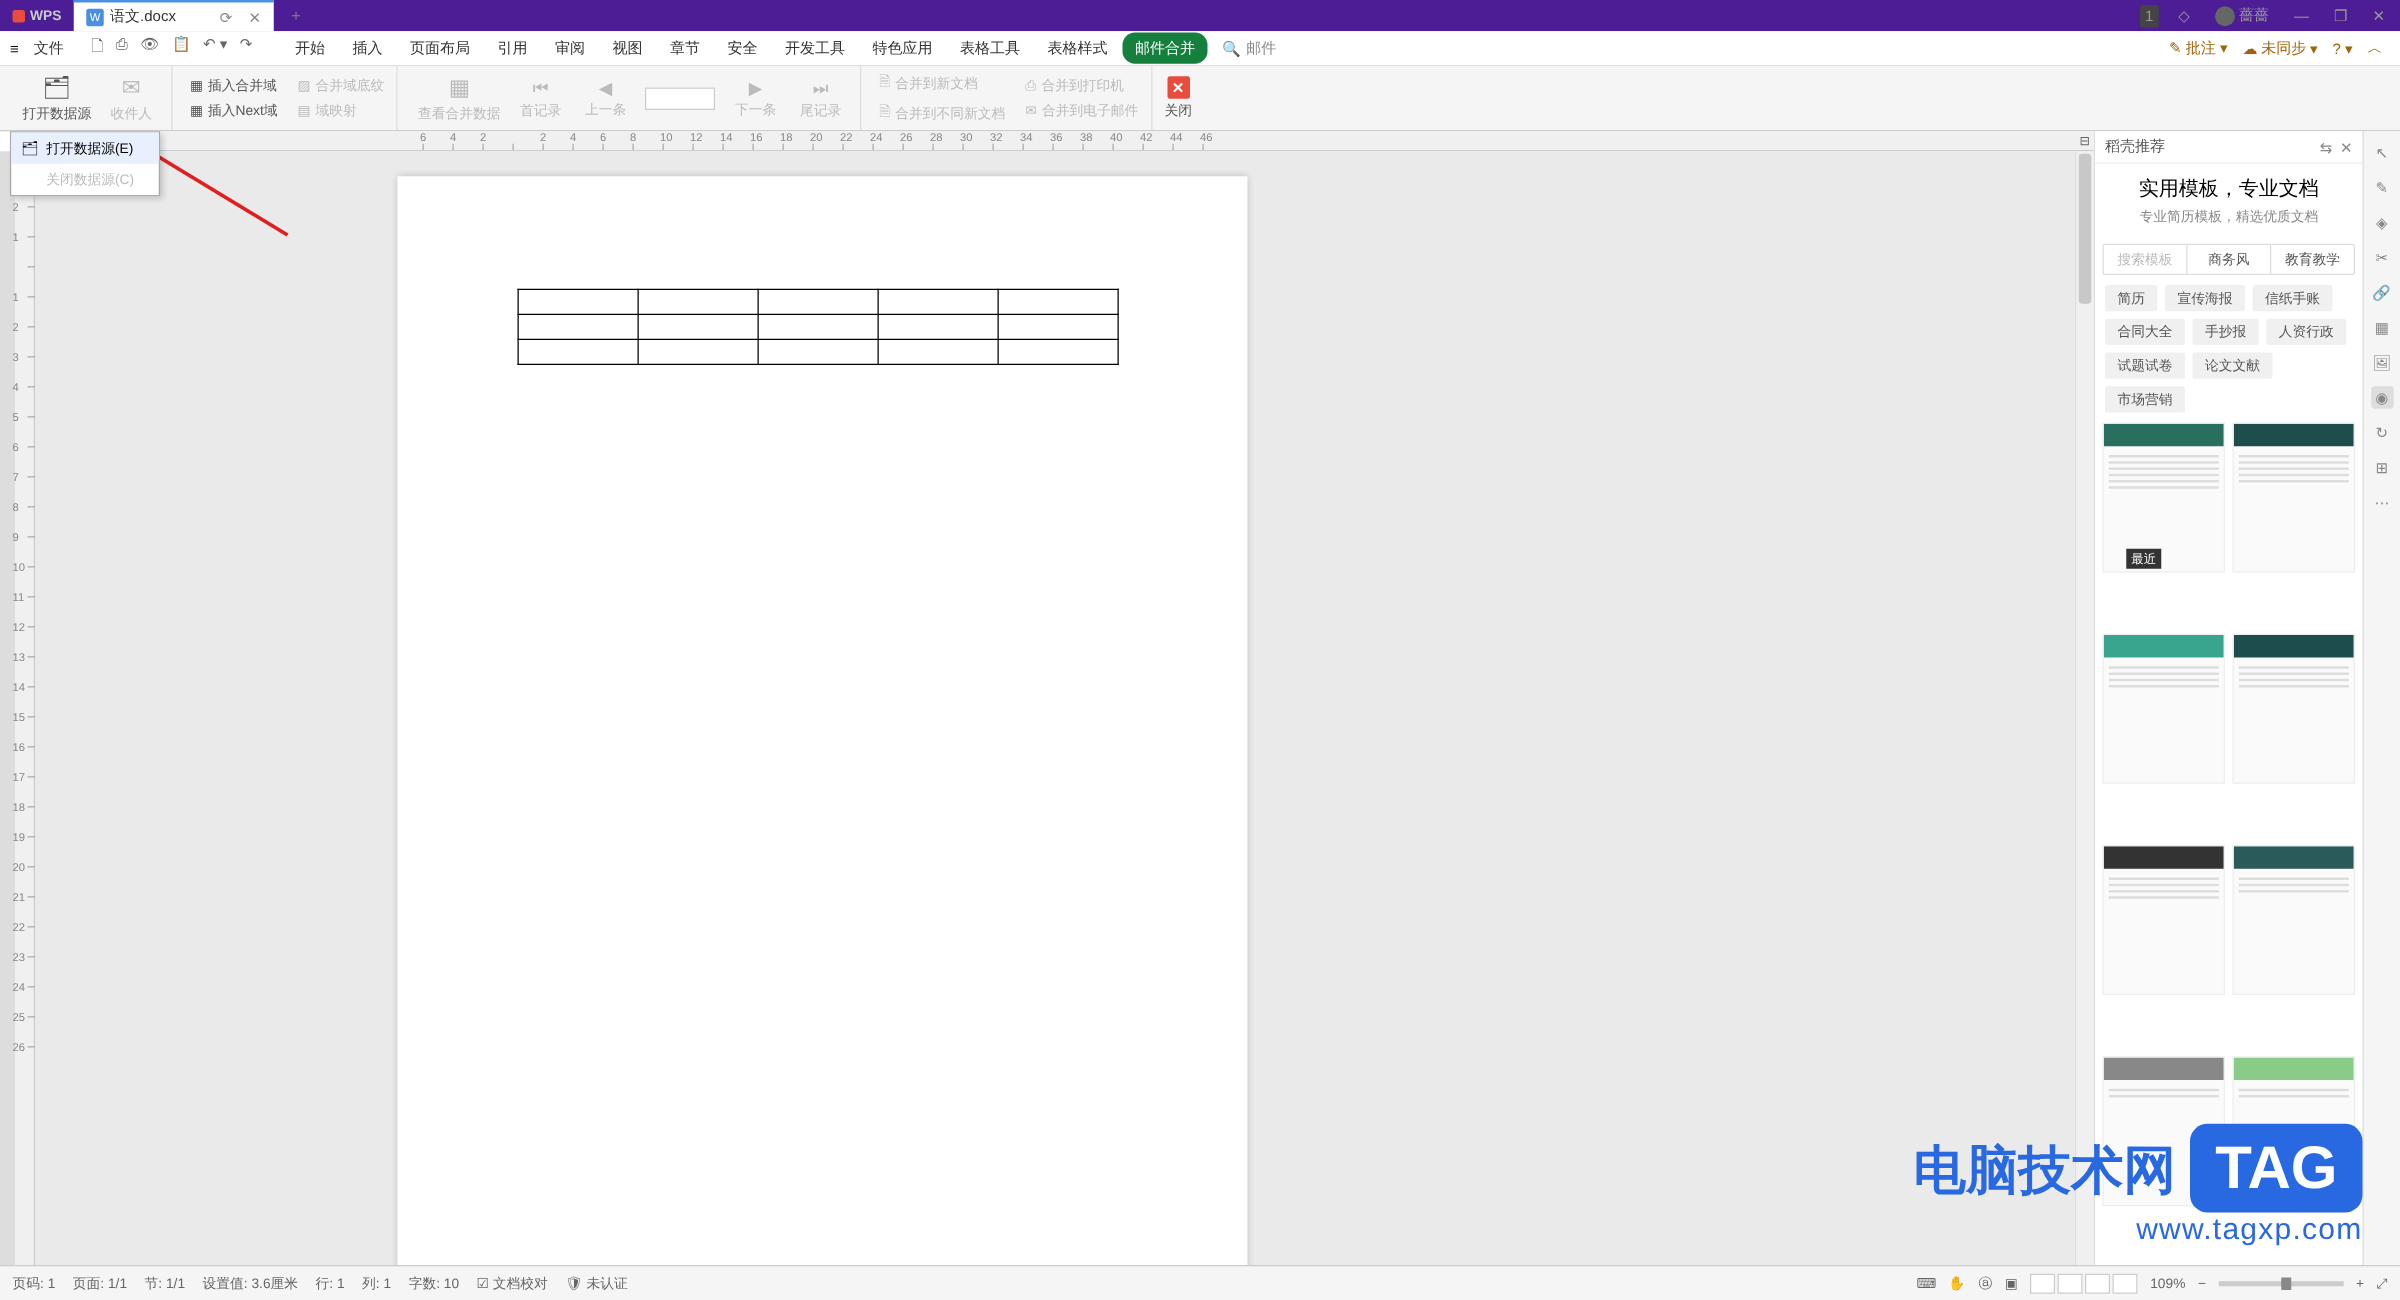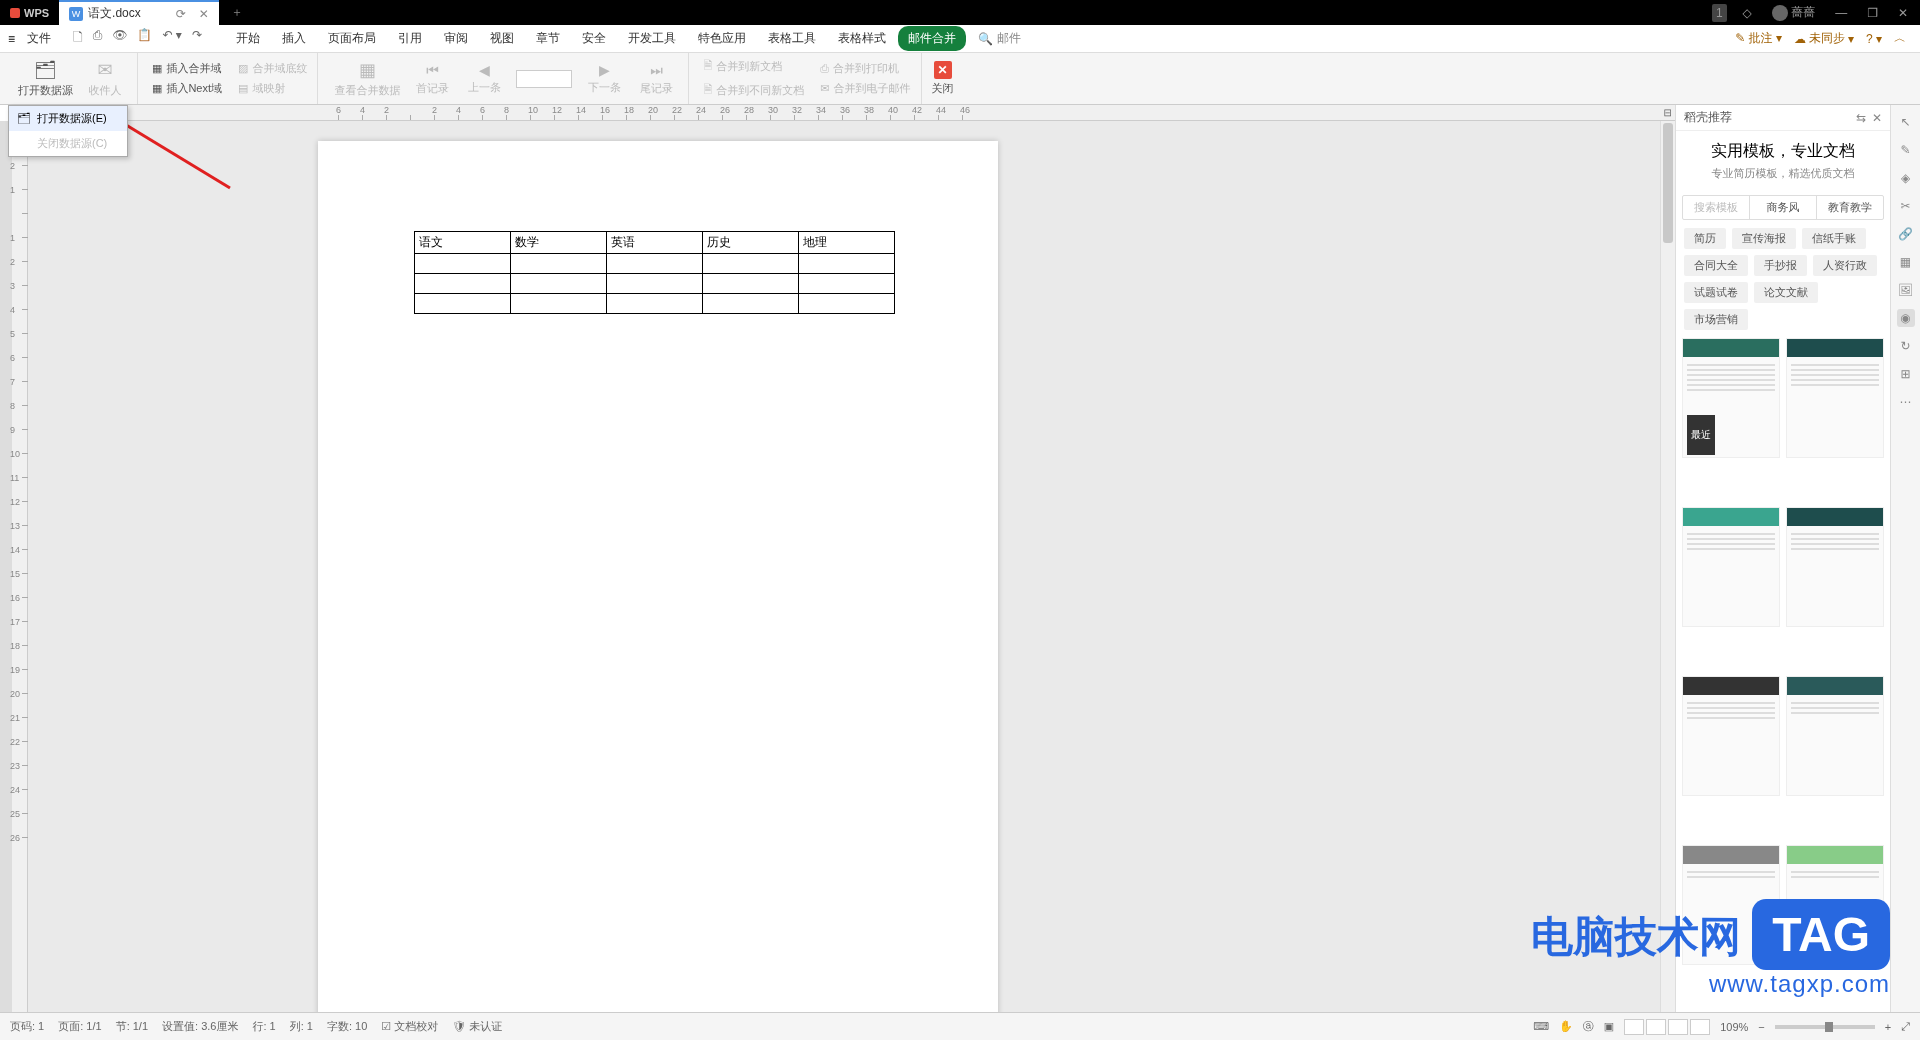--- a/index.html
+++ b/index.html
@@ -1,19 +1,19 @@
 <!DOCTYPE html>
 <html><head>
 <meta charset="utf-8">
 <style>
 * { margin: 0; padding: 0; box-sizing: border-box; font-family: "Microsoft YaHei", sans-serif; }
 body { background: #fff; overflow: hidden; width: 1920px; height: 1040px; font-size: 12px; }
 
 
-.titlebar { height: 25px; background: #000000; display: flex; align-items: center; color: #ccc; }
+.titlebar { height: 25px; background: #4c1d95; display: flex; align-items: center; color: #ccc; }
 .titlebar .wps-logo { padding: 0 10px; font-size: 11px; font-weight: bold; display: flex; align-items: center; gap: 4px; }
 .titlebar .tabs { display: flex; height: 100%; }
 .titlebar .tab { display: flex; align-items: center; padding: 0 10px; gap: 5px; background: #fff; color: #333; border-top: 2px solid #4a90e2; }
 .titlebar .tab .doc-icon { width: 14px; height: 14px; background: #4a90e2; border-radius: 2px; display:flex; align-items:center; justify-content:center; color:#fff; font-size:9px; }
 .titlebar .tab-close { color: #888; cursor: pointer; margin-left: 8px; }
 .titlebar .newtab { padding: 0 12px; color: #888; }
 .titlebar .right { margin-left: auto; display: flex; align-items: center; gap: 12px; padding-right: 8px; }
 .titlebar .right > div { color: #999; font-size: 12px; padding: 2px 4px; }
 .titlebar .badge { background:#444; border-radius:2px; padding:1px 5px; font-size:10px; }
 .titlebar .avatar { width:16px; height:16px; border-radius:50%; background:#666; display:inline-block; vertical-align:middle; }
@@ -87,21 +87,21 @@
 .right-panel .tabrow .tabitem:last-child { border-right:none; }
 .right-panel .chips { display:flex; flex-wrap:wrap; gap:6px; padding:4px 8px; }
 .right-panel .chip { background:#f0f0f0; padding:3px 10px; font-size:11px; color:#555; border-radius:2px; }
 .right-panel .templates { flex:1; overflow:hidden; padding:4px 6px; display:grid; grid-template-columns:1fr 1fr; gap:6px; }
 .right-panel .template-card { background:#fafafa; border:1px solid #eee; height:120px; position:relative; overflow:hidden; }
 .right-panel .template-card .thdr { height:18px; background:#2a6e5f; }
 .right-panel .template-card.alt .thdr { background:#1e4d4d; }
 .right-panel .template-card.alt2 .thdr { background:#333; }
 .right-panel .template-card .tbody { padding:4px; }
 .right-panel .template-card .tline { height:2px; background:#ddd; margin:3px 0; }
-.right-panel .template-card .badge-recent { position:absolute; bottom:2px; left:4px; background:#333; color:#fff; font-size:10px; padding:13px 4px; }
+.right-panel .template-card .badge-recent { position:absolute; bottom:2px; left:18px; background:#333; color:#fff; font-size:10px; padding:1px 4px; }
 
 
 .side-toolbar { position:absolute; right:0; top:105px; bottom:28px; width:30px; background:#f5f5f5; border-left:1px solid #ddd; display:flex; flex-direction:column; align-items:center; gap:10px; padding-top:8px; }
 .side-toolbar .side-icon { width:18px; height:18px; color:#888; display:flex; align-items:center; justify-content:center; cursor:pointer; }
 .side-toolbar .side-icon.active { background:#ddd; border-radius:3px; }
 
 
 .statusbar { position:absolute; left:0; right:0; bottom:0; height:28px; background:#f5f5f5; border-top:1px solid #ccc; display:flex; align-items:center; padding:0 10px; gap:14px; font-size:11px; color:#666; }
 .statusbar .right-status { margin-left:auto; display:flex; align-items:center; gap:10px; }
 .statusbar .view-btns { display:flex; gap:2px; }
@@ -469,27 +469,20 @@
     <div class="vtick">
       <span>26</span>
     </div>
 </div>
 
 <div class="doc-area">
   <div class="page-marker">🗋 ▾</div>
   <div class="page">
     <table>
       <tbody>
-          <tr>
-        <td>语文</td>
-        <td>数学</td>
-        <td>英语</td>
-        <td>历史</td>
-        <td>地理</td>
-      </tr>
       <tr>
             <td></td>
             <td></td>
             <td></td>
             <td></td>
             <td></td>
           </tr>
       <tr>
             <td></td>
             <td></td>

